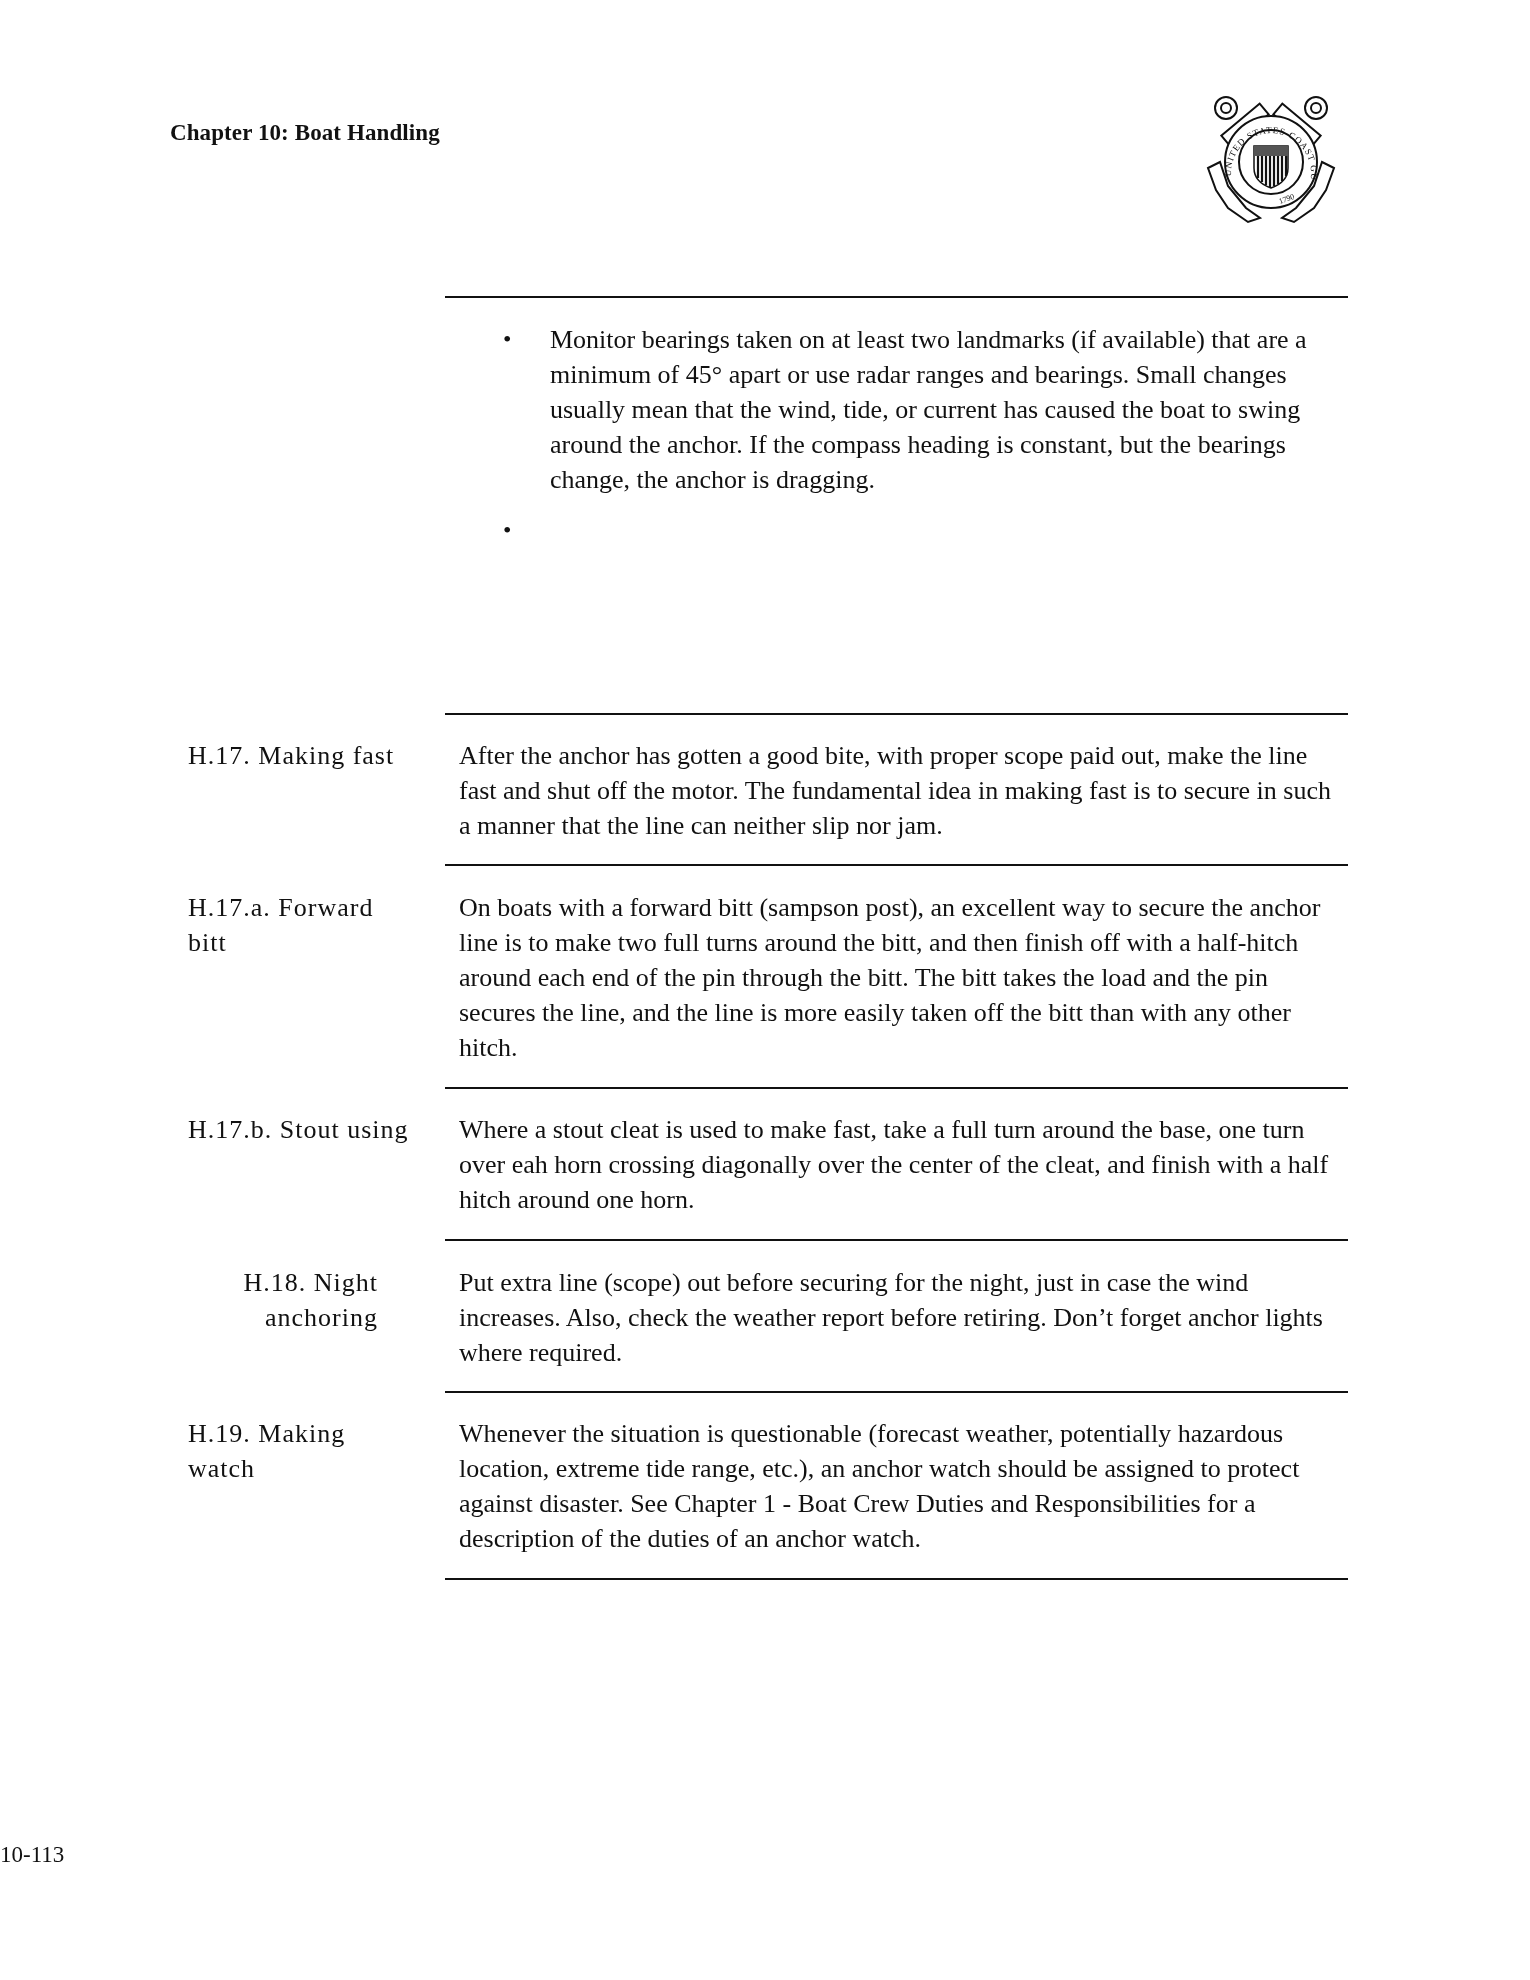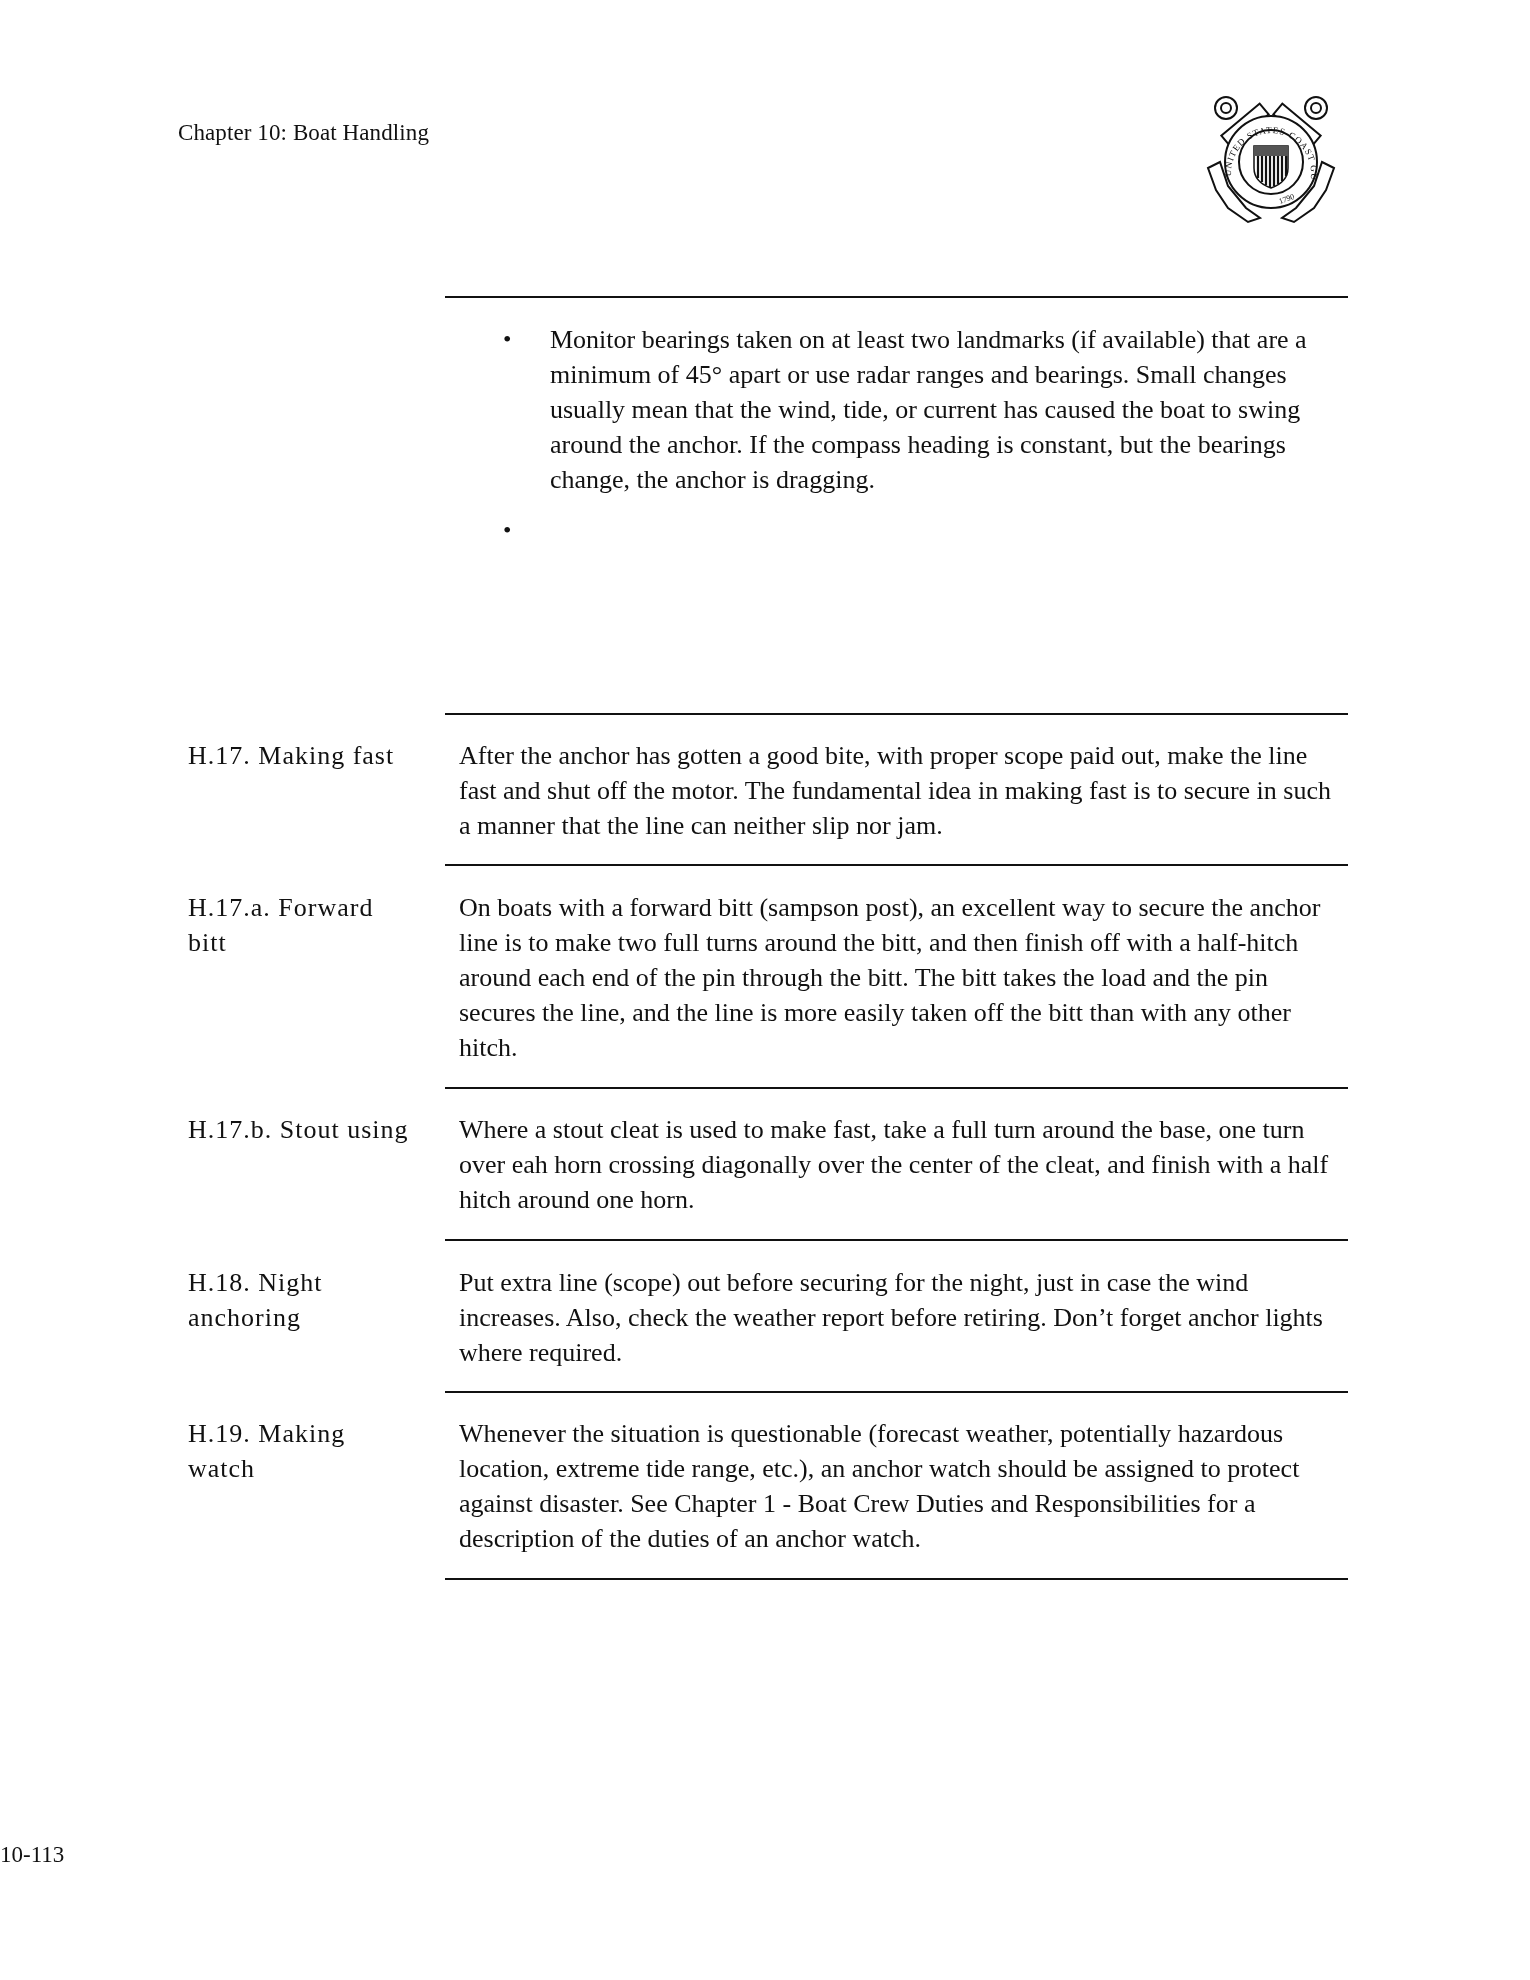--- a/index.html
+++ b/index.html
@@ -1,22 +1,22 @@
 <!DOCTYPE html>
 <html><head>
 <meta charset="utf-8">
 <style>
   html, body { margin: 0; padding: 0; background: #ffffff; }
   body {
     width: 1530px; height: 1980px; position: relative; overflow: hidden;
     font-family: "Liberation Serif", "DejaVu Serif", serif; color: #111111;
   }
   .running-head {
-    position: absolute; left: 178px; top: 120px;
-    font-size: 23px; letter-spacing: 0.1px;
+    position: absolute; left: 170px; top: 120px;
+    font-size: 23px; letter-spacing: 0.1px; font-weight: bold;
   }
   .logo {
     position: absolute; left: 1198px; top: 90px; width: 146px; height: 136px;
   }
   .rule {
     position: absolute; left: 445px; width: 903px; height: 2px; background: #111;
   }
   .bullets {
     position: absolute; left: 445px; top: 322px; width: 903px;
     font-size: 26px; line-height: 35px;
@@ -115,21 +115,21 @@
 <div class="rule" style="top:1087px;"></div>
 
 <div class="section" style="top:1112px;">
   <div class="label">H.17.b.  Stout using</div>
   <div class="body">Where a stout cleat is used to make fast, take a full turn around the base, one turn over eah horn crossing diagonally over the center of the cleat, and finish with a half hitch around one horn.</div>
 </div>
 
 <div class="rule" style="top:1239px;"></div>
 
 <div class="section" style="top:1265px;">
-  <div class="label" style="width:190px;">H.18.  Night anchoring</div>
+  <div class="label" style="width:190px;text-align:right;">H.18.  Night anchoring</div>
   <div class="body">Put extra line (scope) out before securing for the night, just in case the wind increases.  Also, check the weather report before retiring.  Don’t forget anchor lights where required.</div>
 </div>
 
 <div class="rule" style="top:1391px;"></div>
 
 <div class="section" style="top:1416px;">
   <div class="label" style="width:190px;">H.19.  Making watch</div>
   <div class="body">Whenever the situation is questionable (forecast weather, potentially hazardous location, extreme tide range, etc.), an anchor watch should be assigned to protect against disaster.  See Chapter 1 - Boat Crew Duties and Responsibilities for a description of the duties of an anchor watch.</div>
 </div>
 

